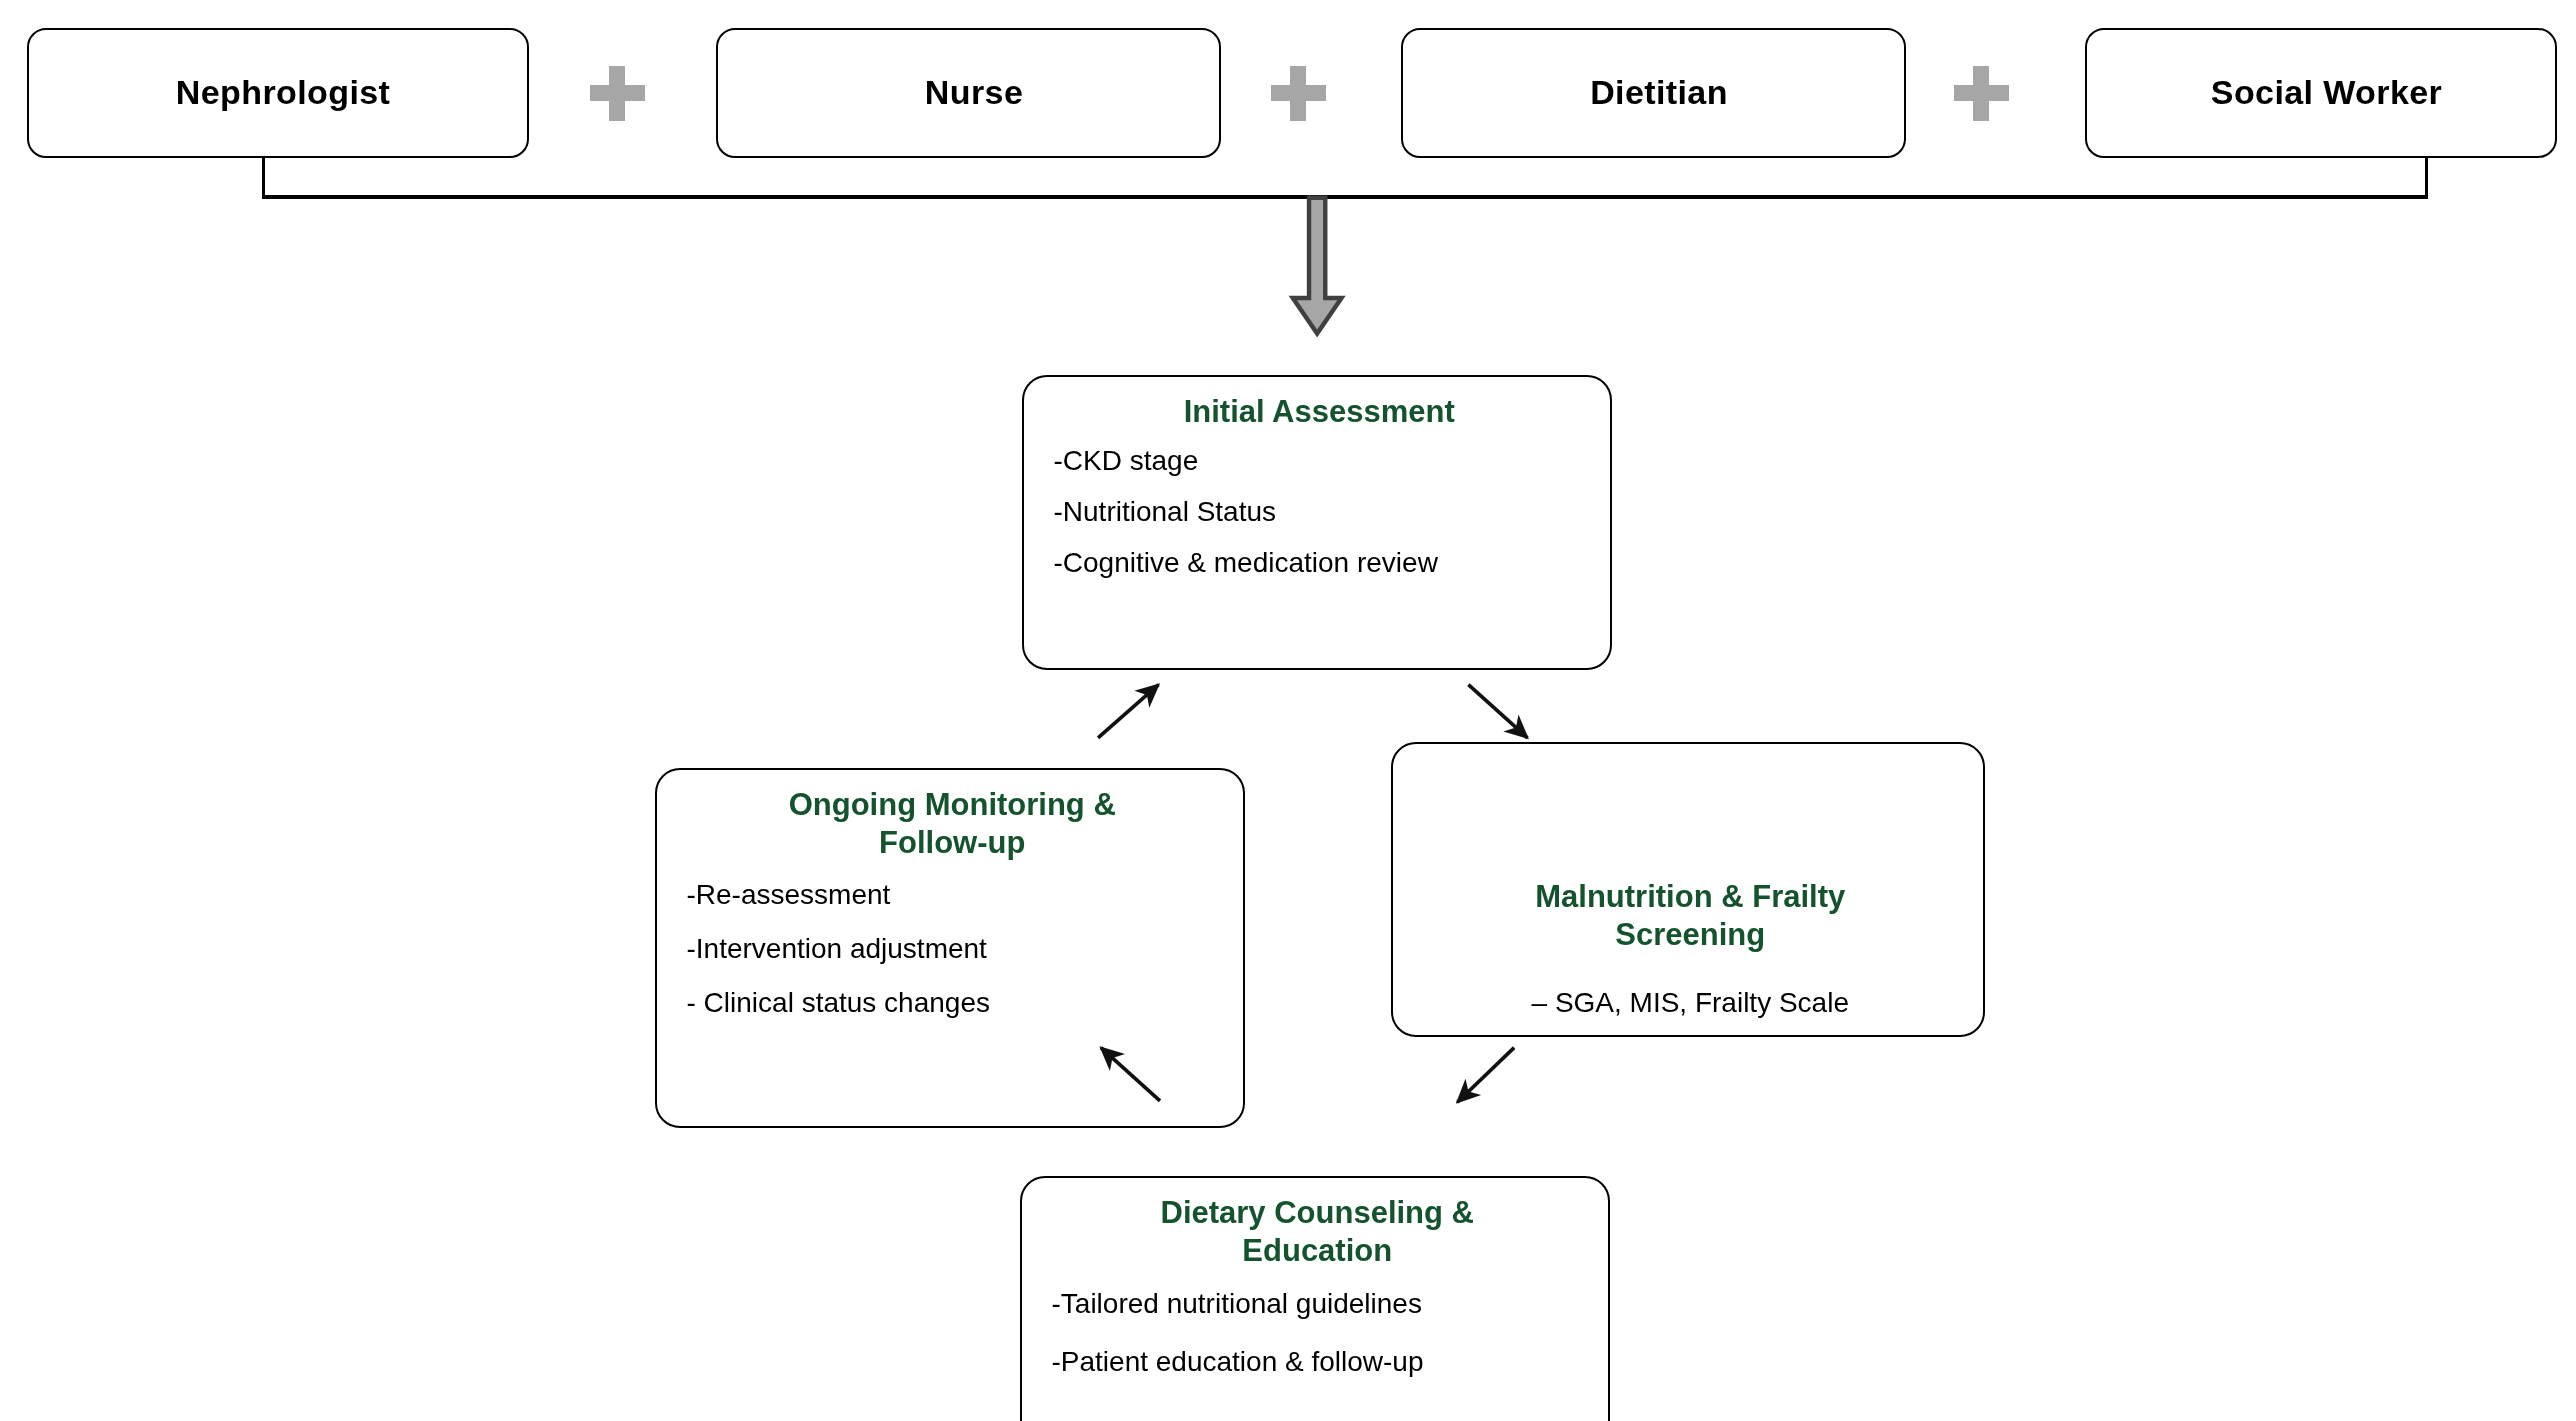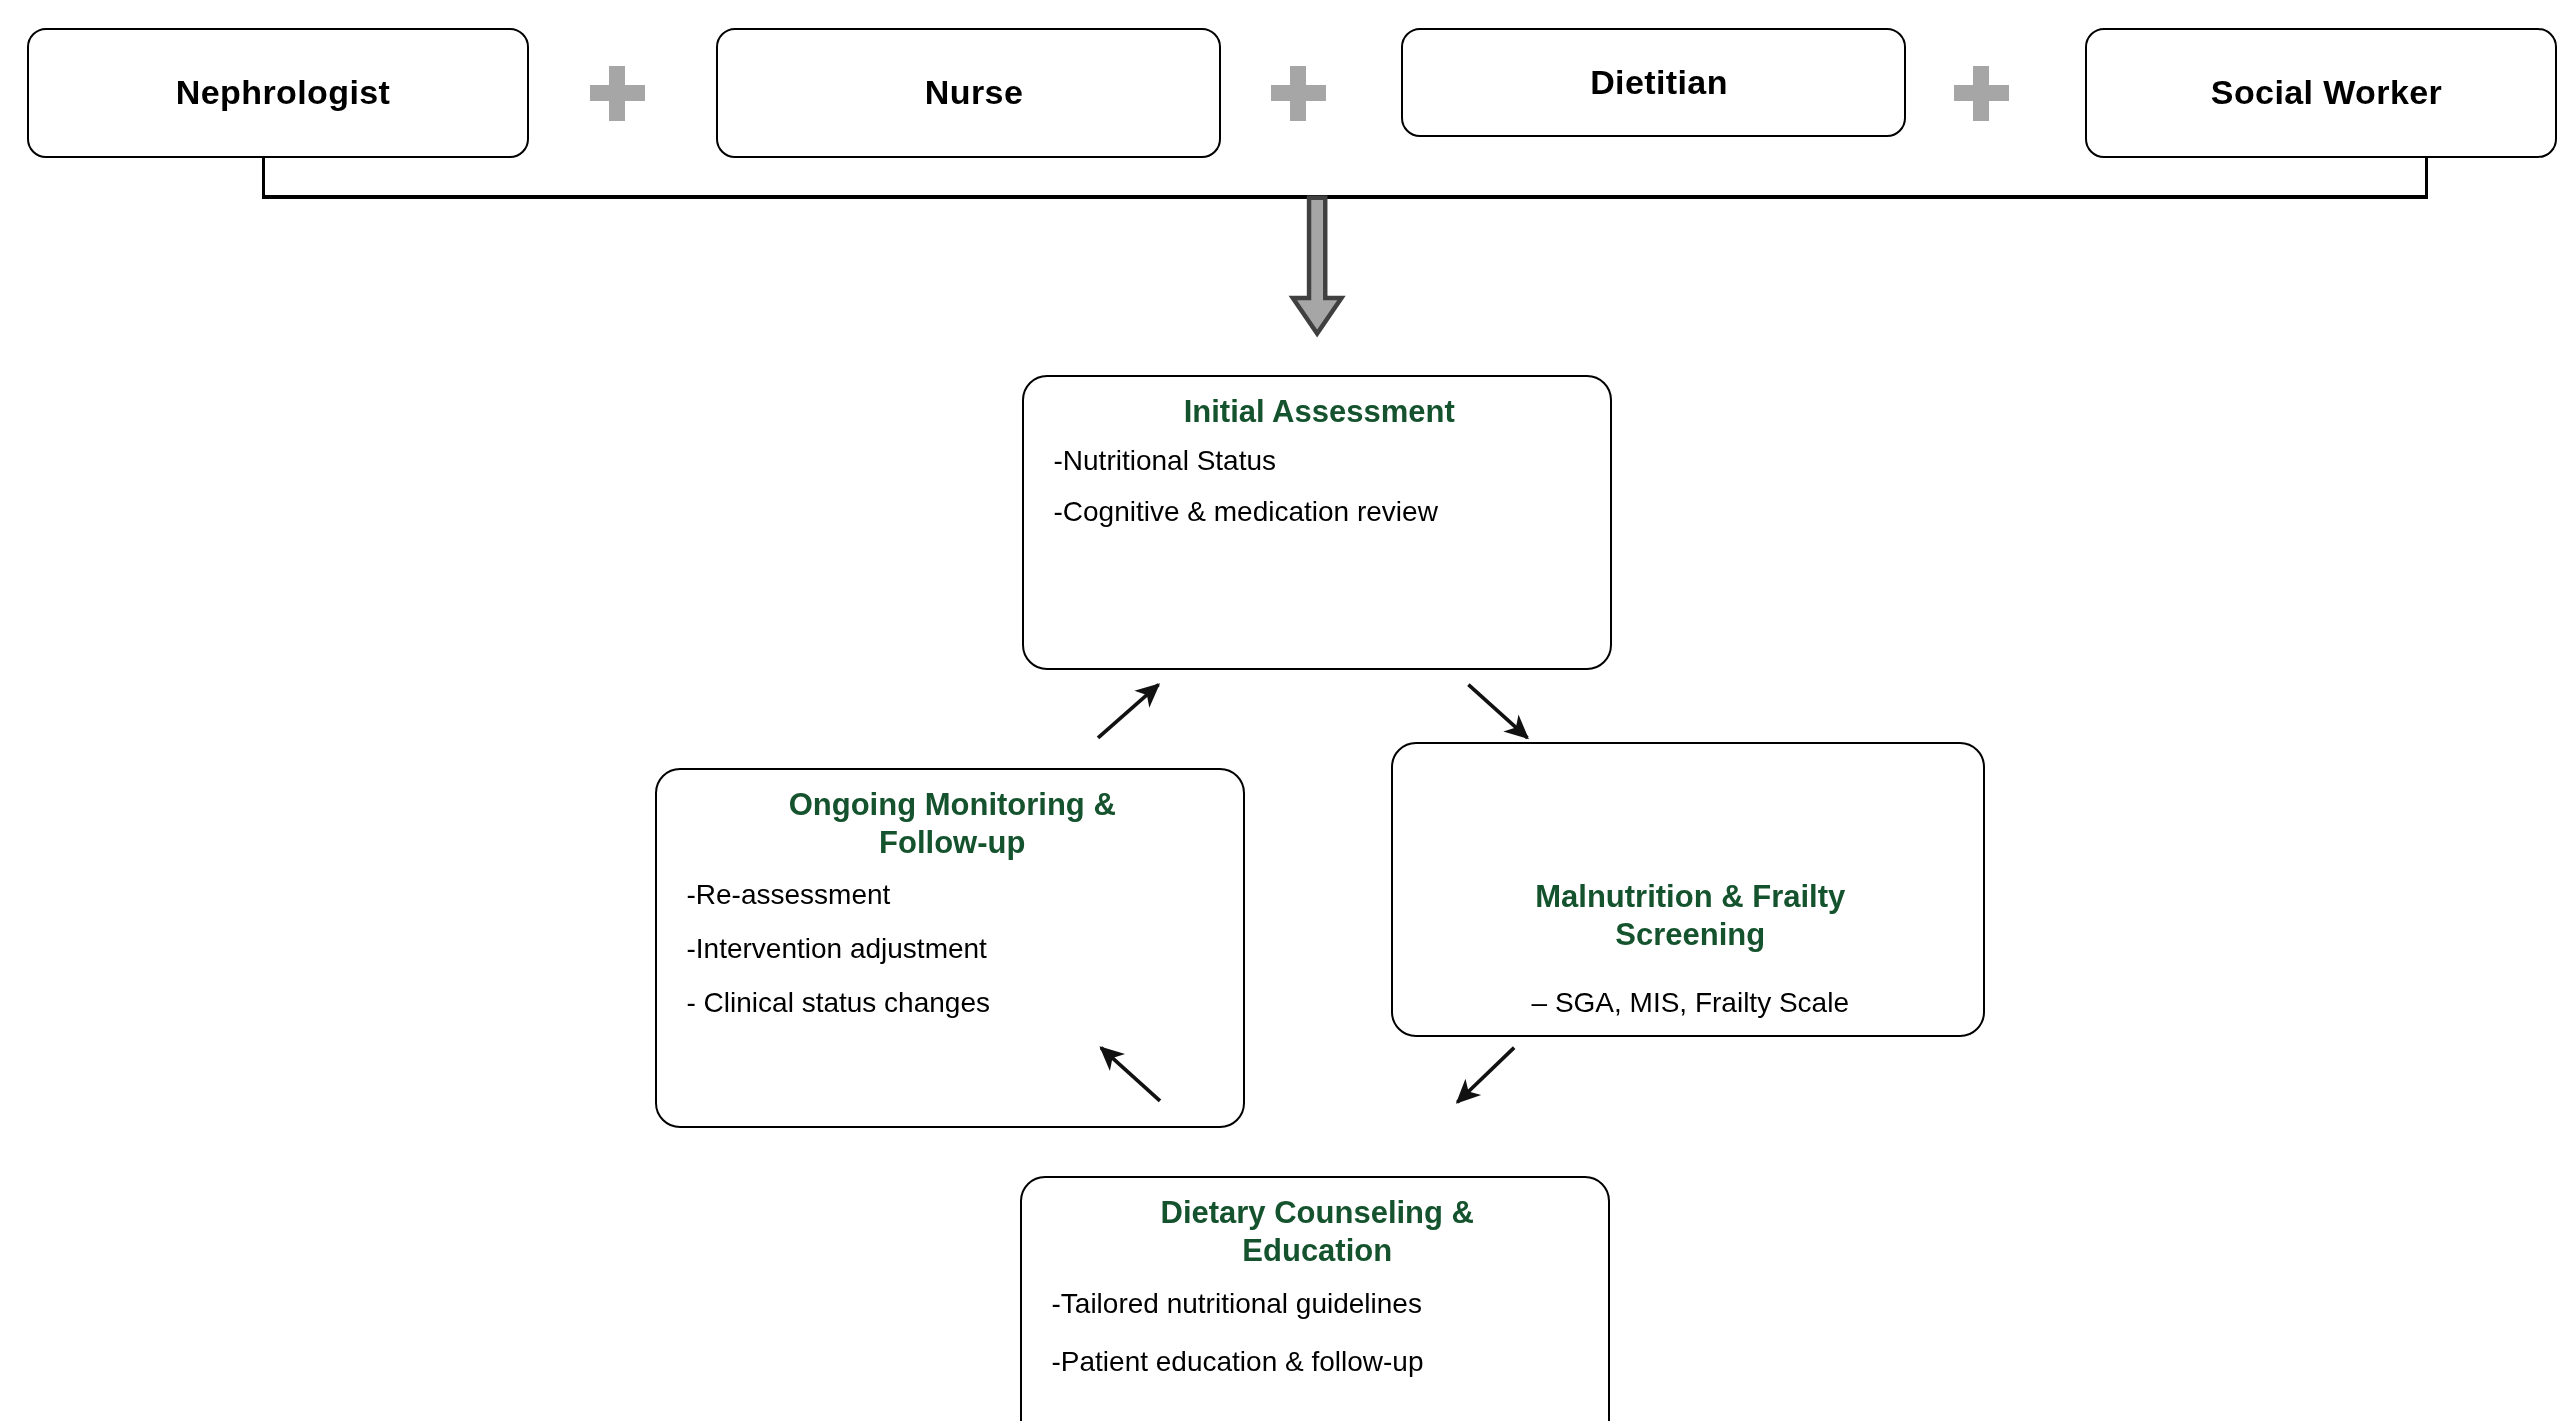--- a/index.html
+++ b/index.html
@@ -89,40 +89,41 @@
 
   <div class="rbox role" style="left:716px;top:28px;width:505px;height:130px;">
     <div class="role-label">Nurse</div>
   </div>
 
   <div class="plus" style="left:1271px;top:66px;">
     <div class="bar h"></div>
       <div class="bar v"></div>
   </div>
 
-  <div class="rbox role" style="left:1401px;top:28px;width:505px;height:109px;">
+  <div class="rbox role" style="left:1401px;top:28px;width:505px;height:130px;">
     <div class="role-label">Dietitian</div>
   </div>
 
   <div class="plus" style="left:1954px;top:66px;">
     <div class="bar h"></div>
       <div class="bar v"></div>
   </div>
 
   <div class="rbox role" style="left:2085px;top:28px;width:472px;height:130px;">
     <div class="role-label">Social Worker</div>
   </div>
 
   <div class="line" style="left:262px;top:157px;width:3px;height:41px;"></div>
   <div class="line" style="left:2425px;top:157px;width:3px;height:41px;"></div>
   <div class="line" style="left:262px;top:195px;width:2166px;height:4.4px;"></div>
 
   <div class="rbox stage" style="left:1022px;top:375px;width:590px;height:295px;">
     <div class="stage-title">Initial Assessment</div>
     <div class="stage-lines" style="gap:17.7px;margin-top:7.4px;">
+      <div class="stage-line">-CKD stage</div>
       <div class="stage-line">-Nutritional Status</div>
       <div class="stage-line">-Cognitive &amp; medication review</div>
     </div>
   </div>
 
   <div class="rbox stage" style="left:655px;top:768px;width:590px;height:360px;">
     <div class="stage-title">
       <div>Ongoing Monitoring &amp;</div>
       <div>Follow-up</div>
     </div>

